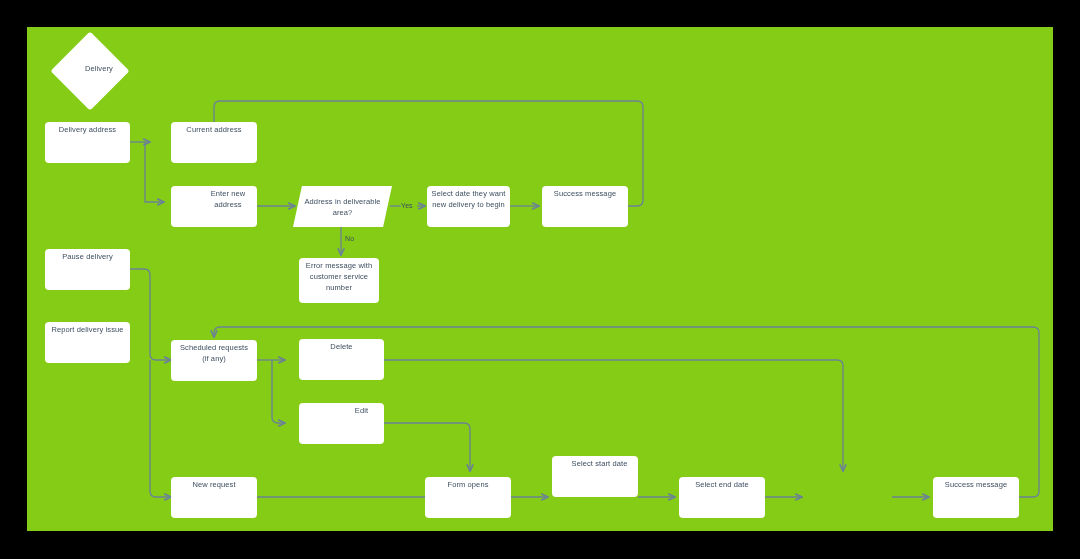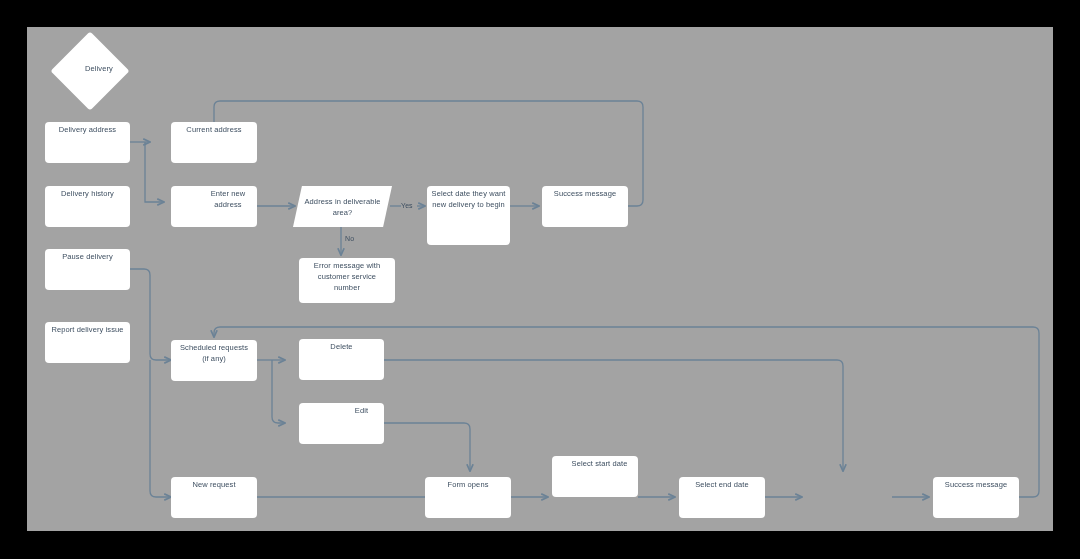--- a/index.html
+++ b/index.html
@@ -12,21 +12,21 @@
     height: 559px;
     overflow: hidden;
     font-family: "Liberation Sans", sans-serif;
   }
   #canvas {
     position: absolute;
     left: 27px;
     top: 27px;
     width: 1026px;
     height: 504px;
-    background: #a3a3a3;
+    background: #84cc16;
   }
   .node {
     position: absolute;
     background: #ffffff;
     border-radius: 4px;
     display: flex;
     justify-content: center;
     text-align: center;
     color: #3d4e60;
     font-size: 7.5px;
@@ -132,23 +132,20 @@
     <path d="M992,470 L1006,470 Q1012,470 1012,464 L1012,306 Q1012,300 1006,300 L193,300 Q187,300 187,306 L187,310" marker-end="url(#arw)"></path>
   </svg>
 
   <div class="diamond" style="left:35px; top:16px; width:56px; height:56px;"></div>
   <div class="diamond-label" style="left:44px; top:37px; width:56px; text-align:center;">Delivery</div>
 
   <div class="node" style="left:18px; top:95px; width:85px; height:41px;">
     <span>Delivery address</span>
   </div>
 
-  <div class="node" style="left:18px; top:159px; width:85px; height:41px;">
-    <span>Delivery history</span>
-  </div>
 
   <div class="node" style="left:18px; top:222px; width:85px; height:41px;">
     <span>Pause delivery</span>
   </div>
 
   <div class="node" style="left:18px; top:286px; width:85px; height:41px;margin-top:9px;">
     <span>Report delivery issue</span>
   </div>
 
   <div class="node" style="left:144px; top:95px; width:86px; height:41px;">
@@ -162,32 +159,32 @@
   <div class="para" style="left:266px; top:159px; width:99px; height:41px;">
     <div>
       <span>Address in</span>
       <span>deliverable area?</span>
     </div>
   </div>
 
   <div class="edge-label" style="left:374px; top:175px;">Yes</div>
   <div class="edge-label" style="left:318px; top:208px;">No</div>
 
-  <div class="node" style="left:400px; top:159px; width:83px; height:59px;">
+  <div class="node" style="left:400px; top:159px; width:83px; height:41px;">
     <div>
       <span>Select date they want</span>
       <span>new delivery to begin</span>
     </div>
   </div>
 
   <div class="node" style="left:515px; top:159px; width:86px; height:41px;">
     <span>Success message</span>
   </div>
 
-  <div class="node" style="left:272px; top:231px; width:96px; height:45px;">
+  <div class="node" style="left:272px; top:231px; width:80px; height:45px;">
     <div>
       <span>Error message with</span>
       <span>customer service</span>
       <span>number</span>
     </div>
   </div>
 
   <div class="node" style="left:144px; top:313px; width:86px; height:41px;">
     <div>
       <span>Scheduled requests</span>

